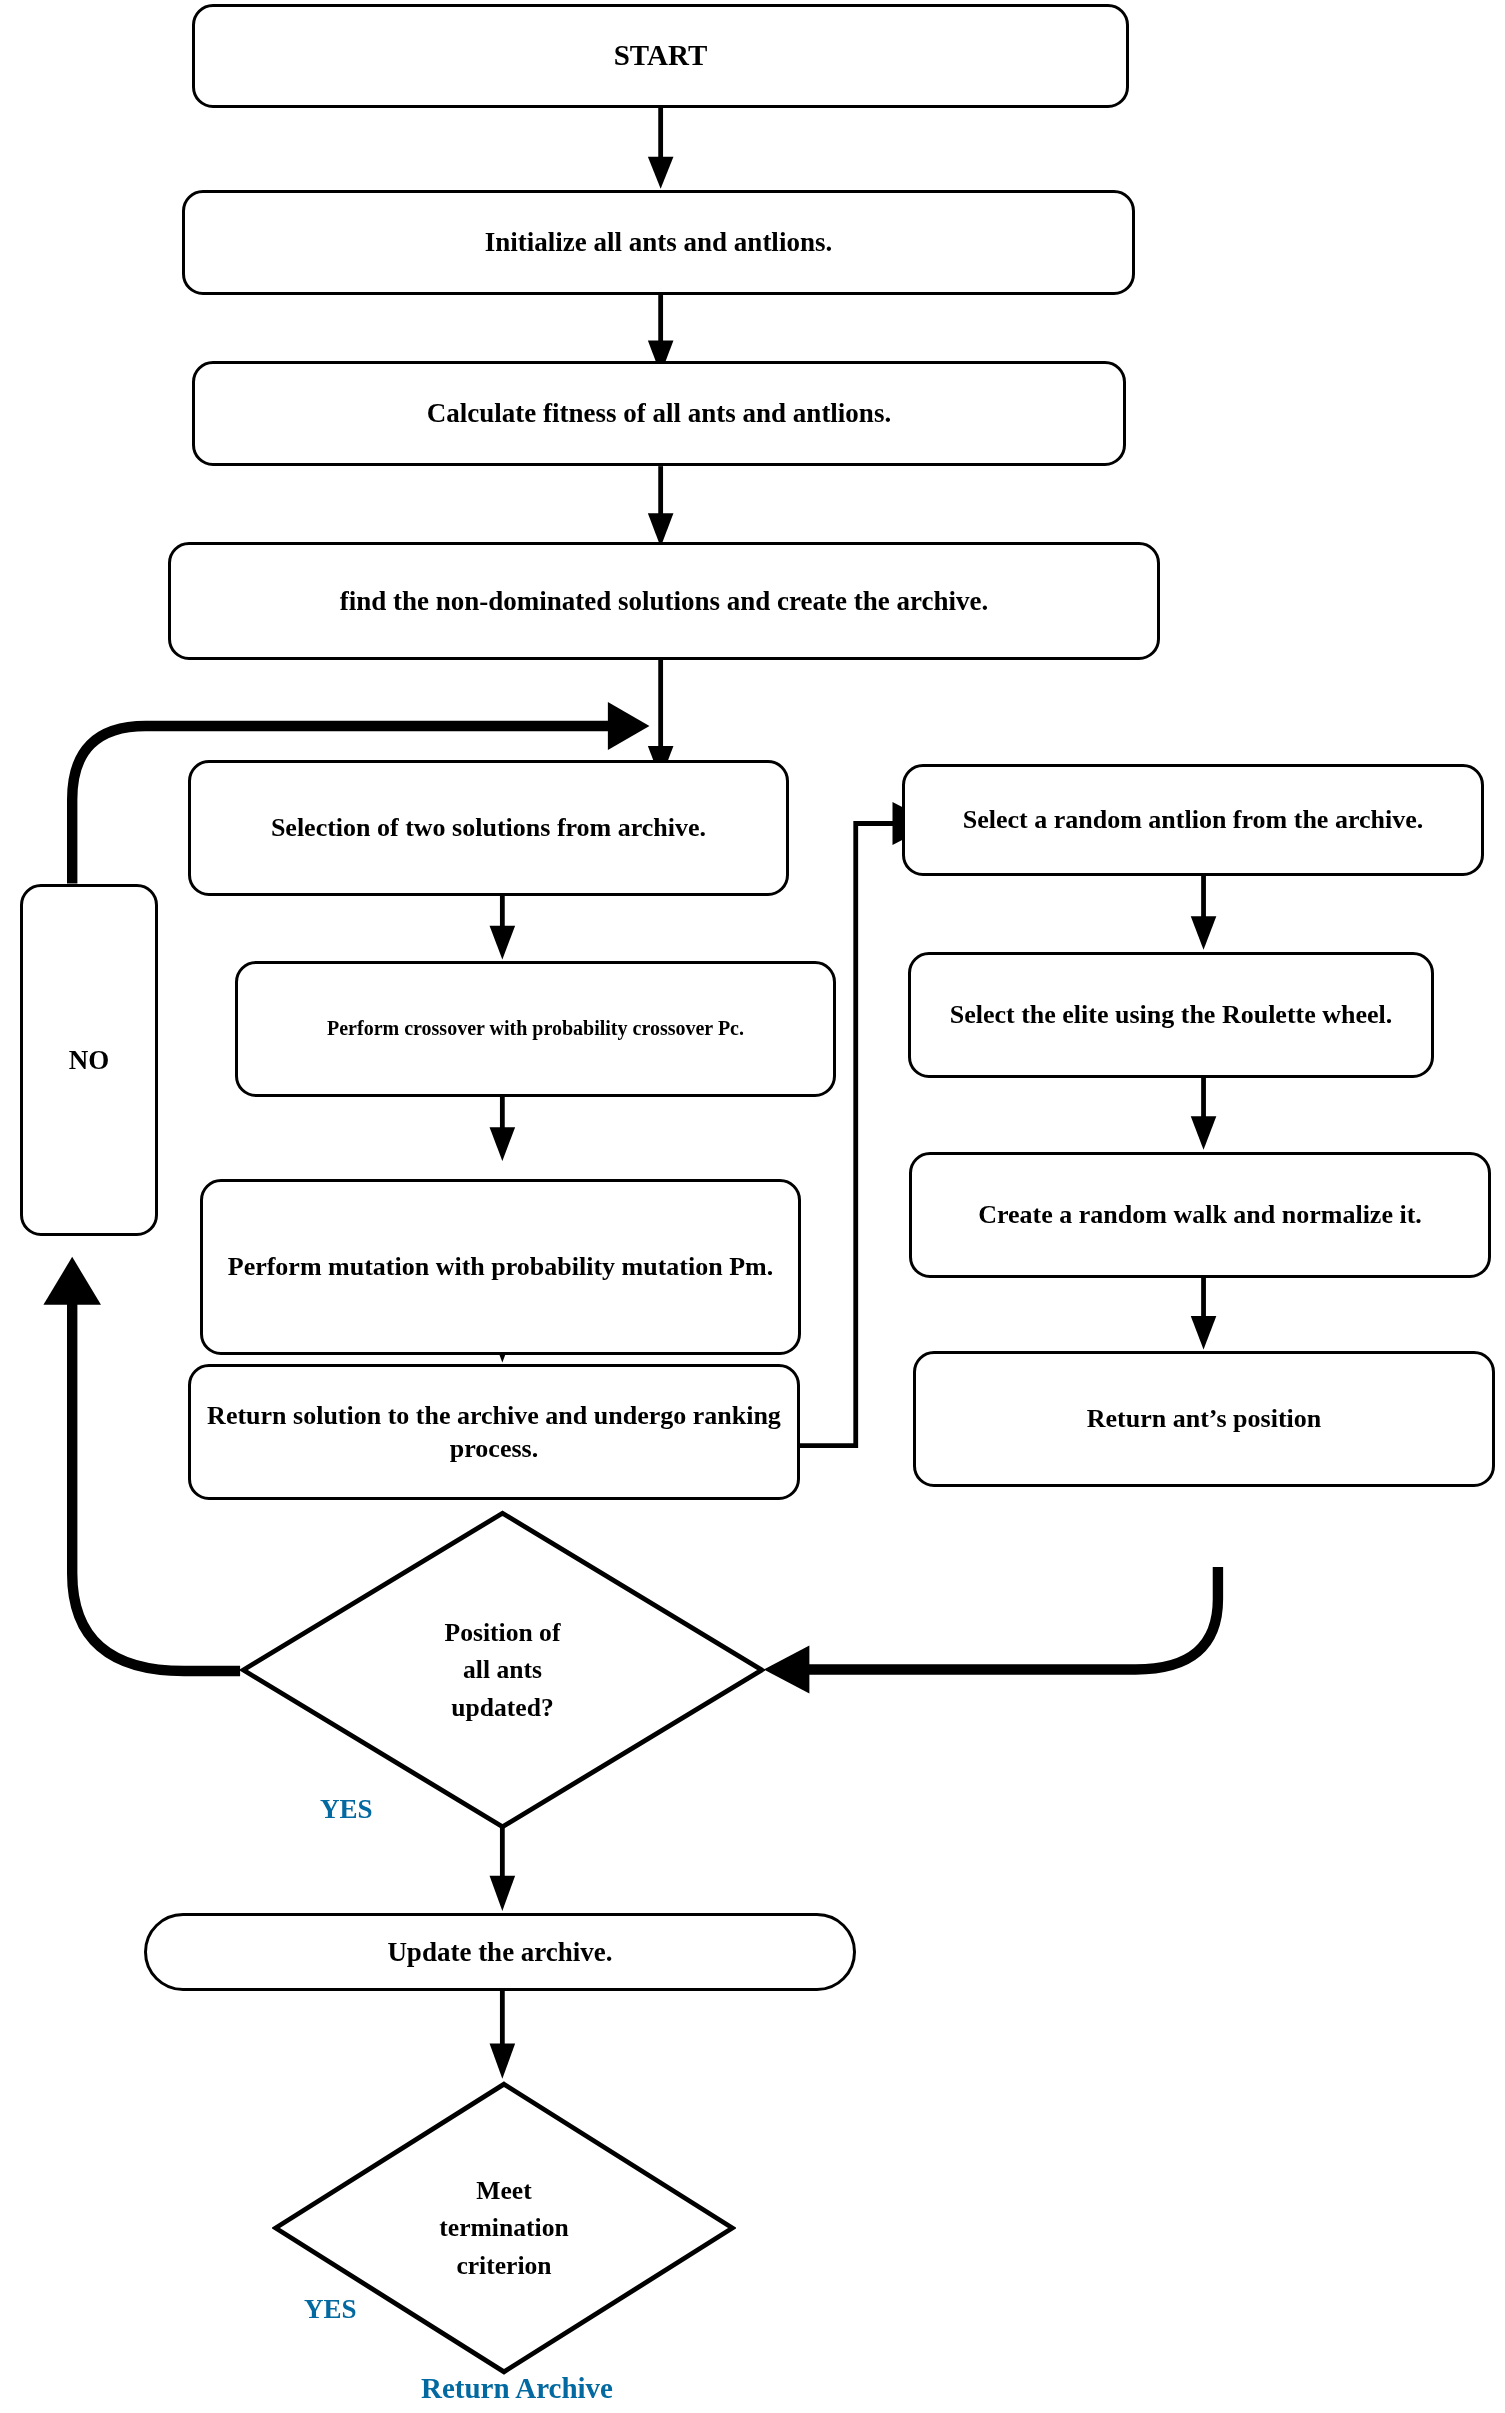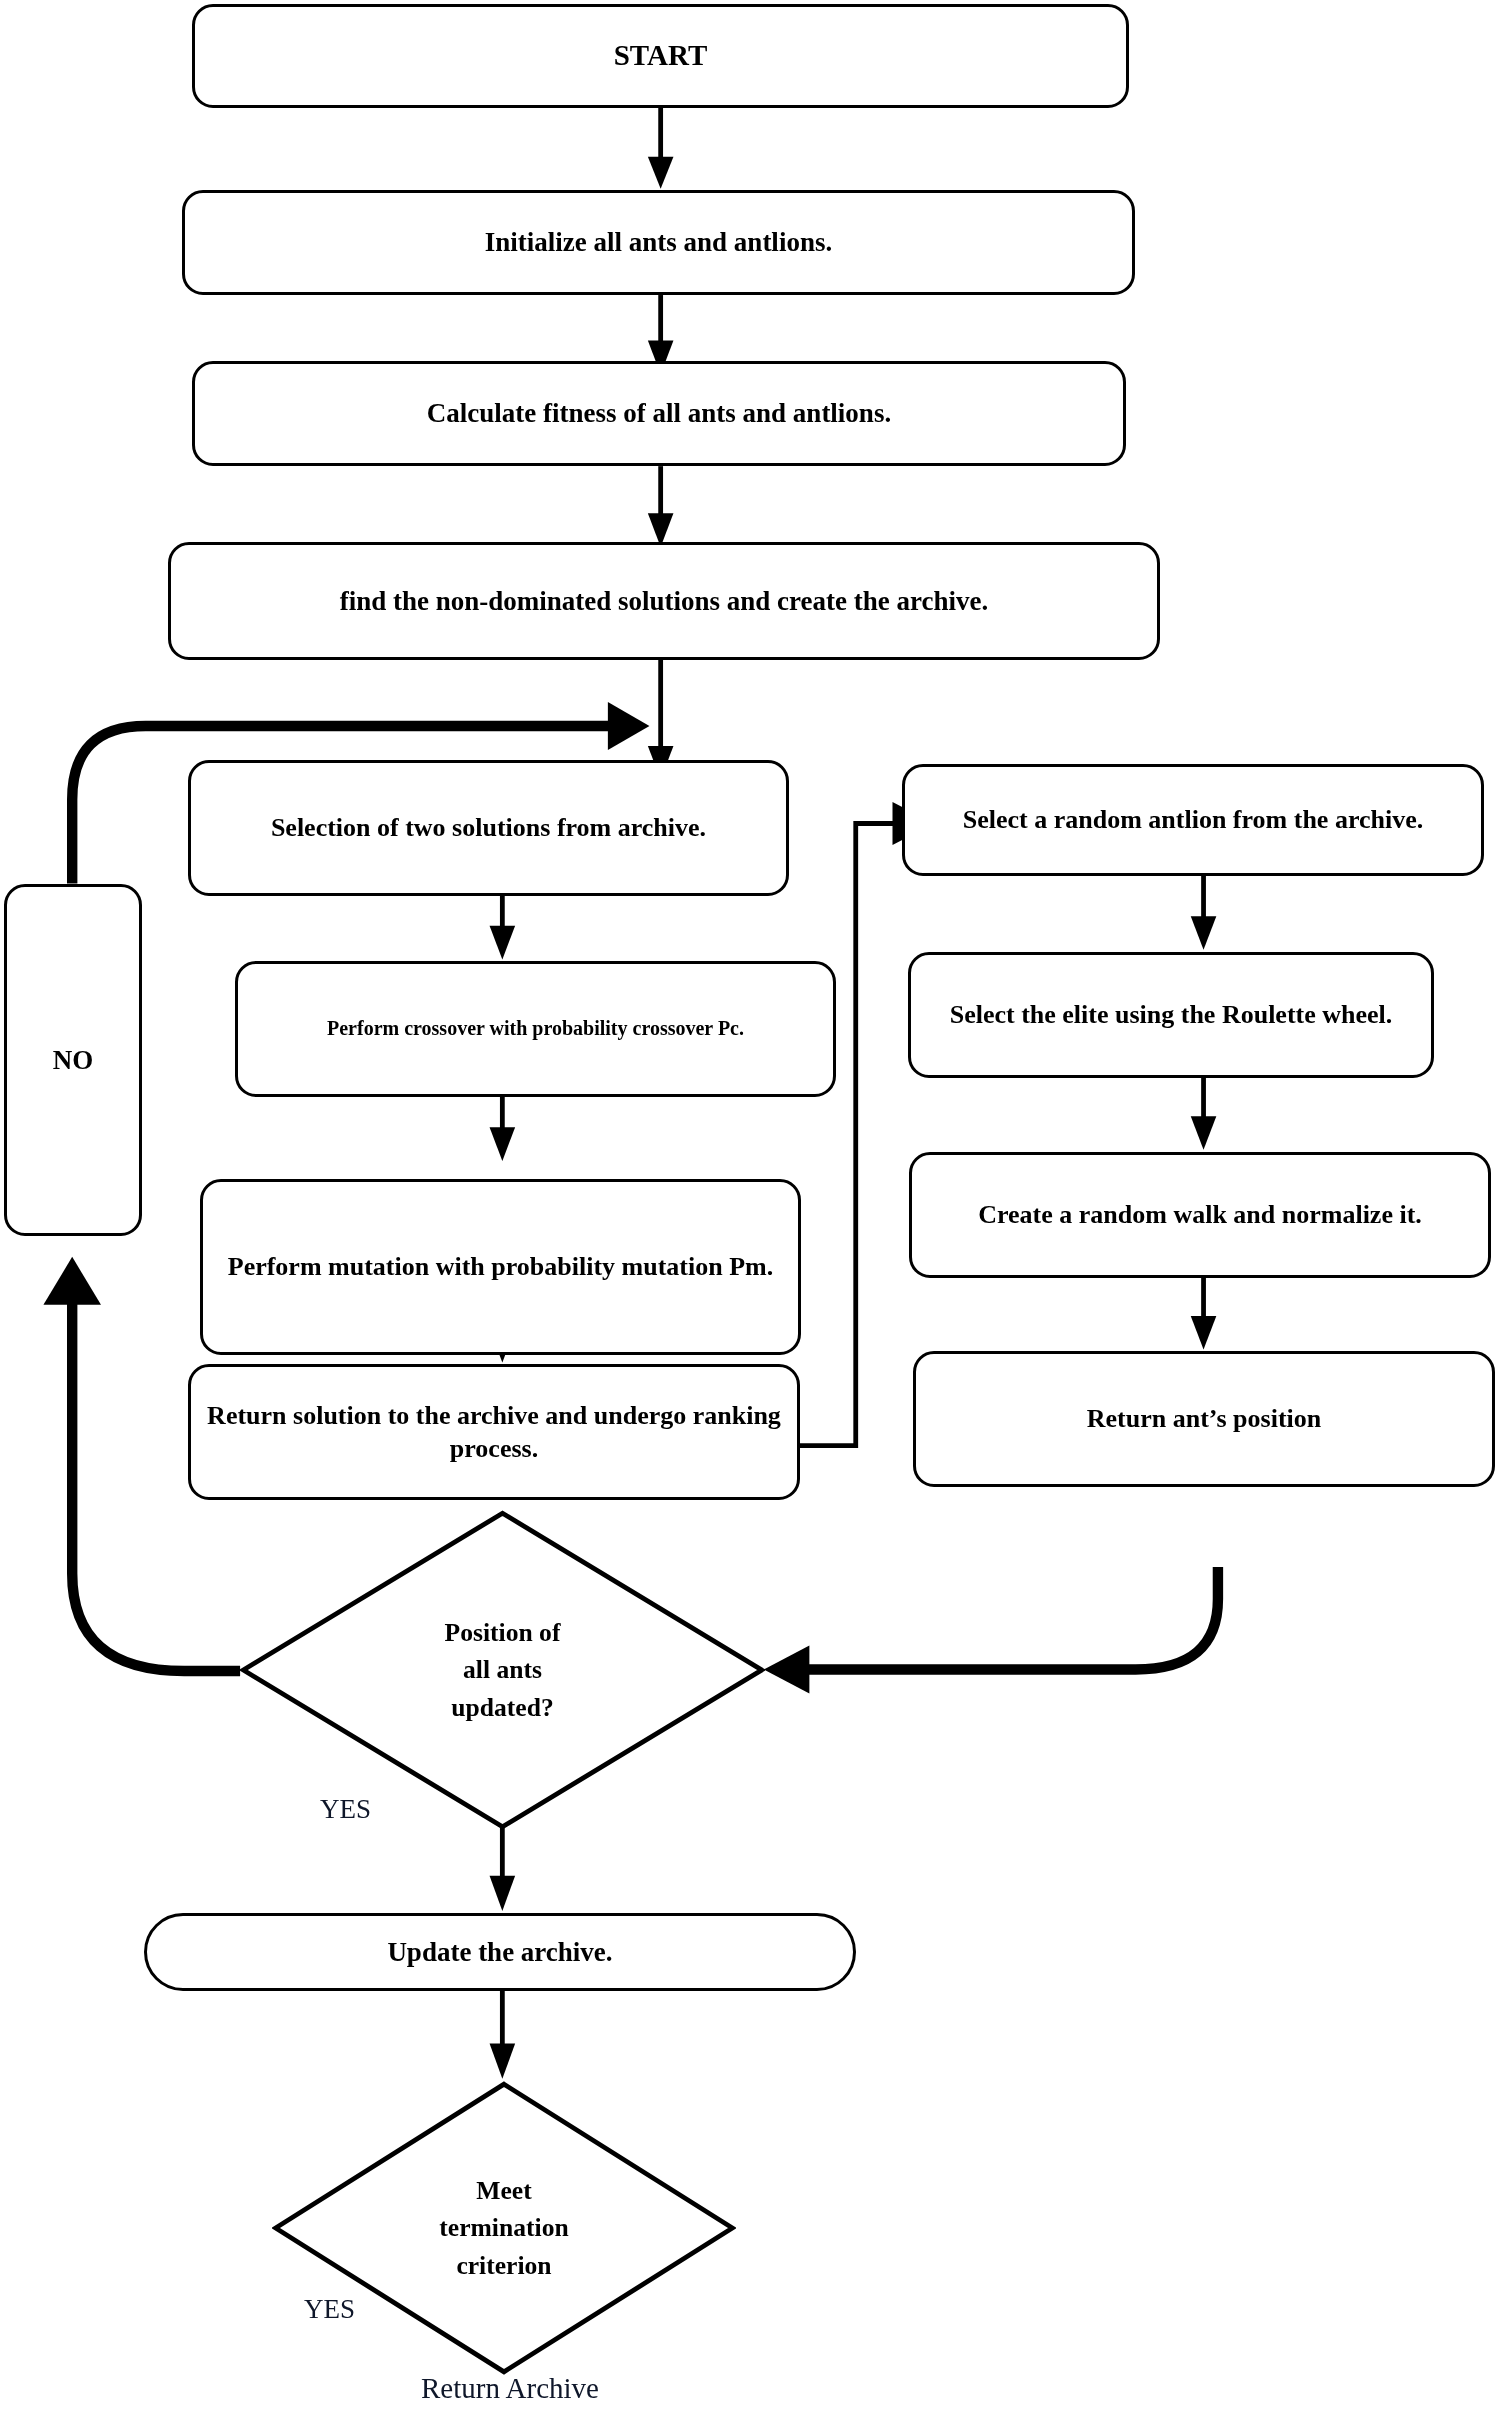--- a/index.html
+++ b/index.html
@@ -54,22 +54,22 @@
     font-weight: bold;
     color: #000;
     line-height: 1.45;
     font-family: "Liberation Serif", "DejaVu Serif", serif;
   }
   .diamond svg { position: absolute; left: 0; top: 0; }
 
   .freetext {
     position: absolute;
     font-family: "Liberation Serif", "DejaVu Serif", serif;
-    font-weight: normal;
-    color: #0f172a;
+    font-weight: bold;
+    color: #0369a1;
     white-space: nowrap;
     z-index: 4;
   }
 
   #wires {
     position: absolute;
     left: 0; top: 0;
     width: 1506px;
     height: 2413px;
     z-index: 1;
@@ -145,21 +145,21 @@
   </div>
 
   <div class="node rounded" style="left:192px; top:361px; width:934px; height:105px; font-size:27px;">
     <span class="label">Calculate fitness of all ants and antlions.</span>
   </div>
 
   <div class="node rounded" style="left:168px; top:542px; width:992px; height:118px; font-size:27px;">
     <span class="label">find the non-dominated solutions and create the archive.</span>
   </div>
 
-  <div class="node rounded" style="left:4px; top:884px; width:138px; height:352px; font-size:27px;">
+  <div class="node rounded" style="left:20px; top:884px; width:138px; height:352px; font-size:27px;">
     <span class="label">NO</span>
   </div>
 
   <div class="node rounded" style="left:188px; top:760px; width:601px; height:136px; font-size:26px;">
     <span class="label">Selection of two solutions from archive.</span>
   </div>
 
   <div class="node rounded" style="left:188px; top:961px; width:601px; height:136px; font-size:20px;margin-left:47px;">
     <span class="label">Perform crossover with probability crossover Pc.</span>
   </div>

